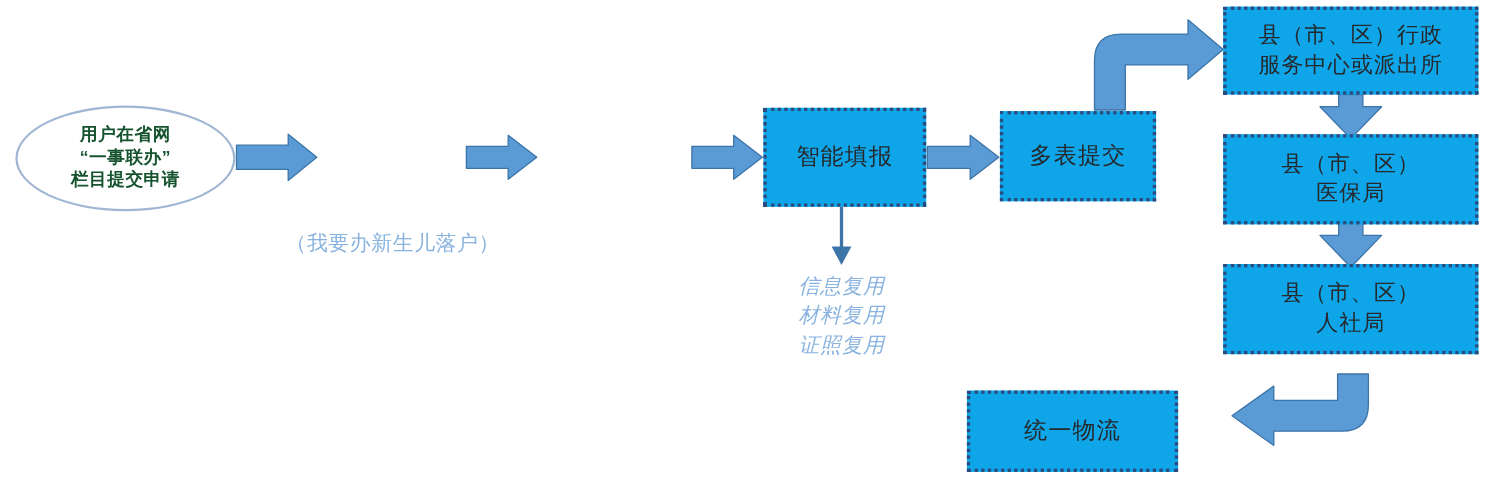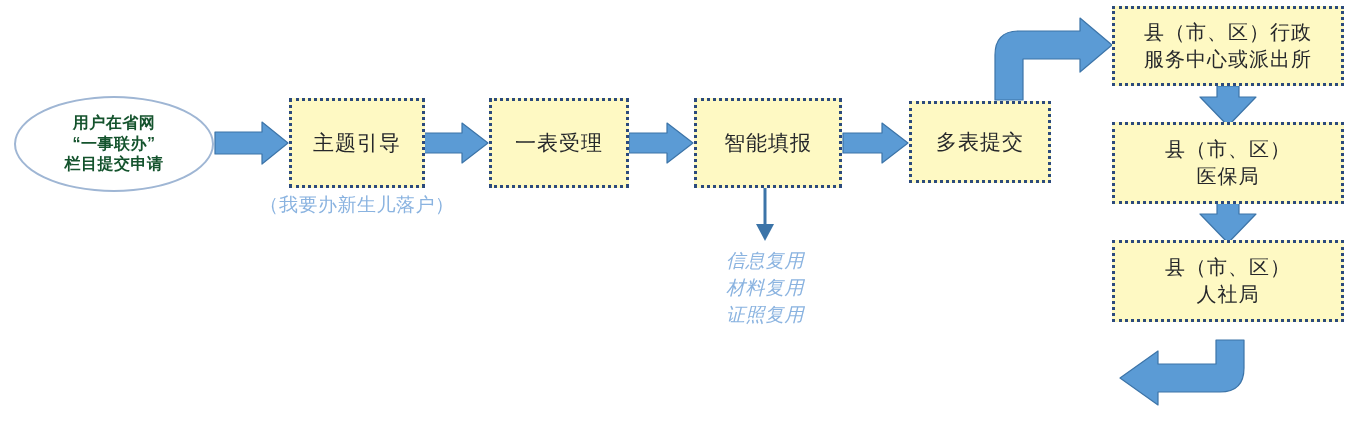--- a/index.html
+++ b/index.html
@@ -37,21 +37,21 @@
     border-radius: 50%;
     background: #ffffff;
     font-weight: bold;
     font-size: 16px;
     letter-spacing: 0.5px;
     color: #14532d;
   }
 
   .box-node {
     border: 3px dotted #2b4a7d;
-    background: #fef9c3;
+    background: #0ea5e9;
     font-size: 21px;
     letter-spacing: 1px;
   }
 
   .box-node.two-line {
     font-size: 20px;
     line-height: 1.35;
   }
 
   
@@ -113,36 +113,35 @@
 
     <polygon class="blockarrow" points="1217,203 1239,203 1239,214 1256,214 1228,243 1200,214 1217,214"></polygon>
 
     <path class="blockarrow" d="M 1216,340 L 1244,340 L 1244,368 Q 1244,392 1220,392 L 1158,392 L 1158,405 L 1120,378 L 1158,351 L 1158,364 L 1216,364 Z"></path>
   </svg>
 
   <div class="node ellipse-node" style="left:14px; top:96px; width:200px; height:96px;">用户在省网
 “一事联办”
 栏目提交申请</div>
 
-  <div class="node box-node" style="left:289px; top:98px; width:136px; height:90px;">主题引导</div>
-  <div class="caption" style="left:237px; top:192px; width:240px;text-align:center;">（我要办新生儿落户）</div>
+  <div class="caption" style="left:237px; top:209px; width:240px;text-align:center;">（我要办新生儿落户）</div>
 
-  <div class="node box-node" style="left:489px; top:98px; width:140px; height:90px;">一表受理</div>
 
   <div class="node box-node" style="left:694px; top:98px; width:148px; height:90px;text-align:center;">智能填报</div>
 
   <div class="caption" style="left:685px; top:248px; width:160px;font-style:italic;">信息复用
 材料复用
 证照复用</div>
 
   <div class="node box-node" style="left:909px; top:101px; width:142px; height:82px;text-align:center;">多表提交</div>
 
   <div class="node box-node two-line" style="left:1112px; top:6px; width:232px; height:80px;">县（市、区）行政
 服务中心或派出所</div>
 
   <div class="node box-node two-line" style="left:1112px; top:122px; width:232px; height:82px;">县（市、区）
 医保局</div>
 
   <div class="node box-node two-line" style="left:1112px; top:240px; width:232px; height:82px;">县（市、区）
 人社局</div>
 
+  <div class="node box-node" style="left:879px; top:355px; width:192px; height:74px;">统一物流</div>
 
 </div>
 
 </body></html>

